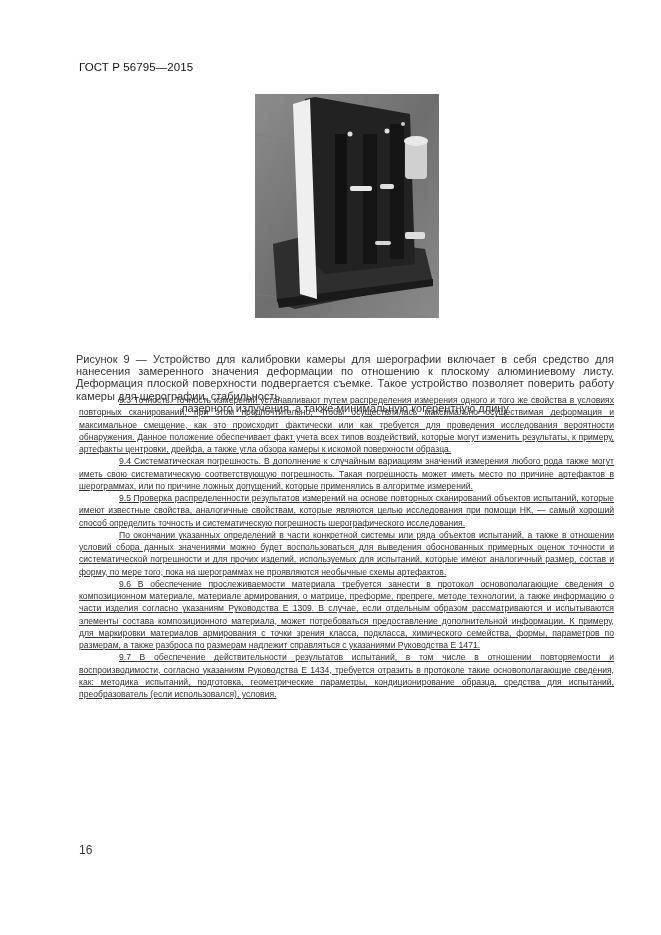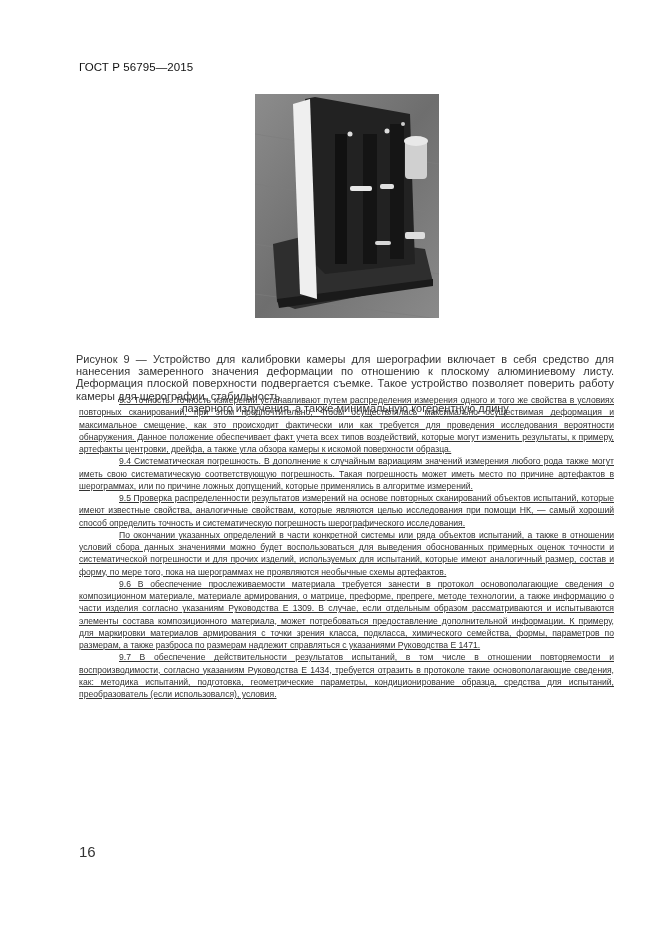--- a/index.html
+++ b/index.html
@@ -4,21 +4,21 @@
 <style>
   html, body { margin:0; padding:0; background:#fff; }
   body { width:661px; height:935px; position:relative; overflow:hidden;
          font-family:"Liberation Sans", sans-serif; color:#2a2a2a; }
   .header { position:absolute; left:79px; top:61px; font-size:11.5px; font-weight:normal; color:#111; letter-spacing:0.1px; }
   .figure { position:absolute; left:255px; top:94px; width:184px; height:224px; background:#7a7a7a; overflow:hidden; }
   .caption { position:absolute; left:76px; top:331px; width:538px; font-size:11px; line-height:12.2px; text-align:justify; color:#333;margin-top:22px; }
   .caption .last { text-align:center; display:block; }
   .body-text { position:absolute; left:79px; top:394px; width:535px; font-size:8.6px; line-height:12.25px; color:#333; }
   .para { margin:0; text-align:justify; text-indent:40px;text-decoration:underline; }
-  .page-num { position:absolute; left:79px; top:843px; font-size:15px; color:#333; }
+  .page-num { position:absolute; left:79px; top:843px; font-size:12px; color:#333; }
 </style>
 </head>
 <body>
 
 <div class="header">ГОСТ Р 56795—2015</div>
 
 <div class="figure">
   <svg width="184" height="224" viewBox="0 0 184 224" xmlns="http://www.w3.org/2000/svg">
     <defs>
       <linearGradient id="bg" x1="0" y1="0" x2="1" y2="1">

